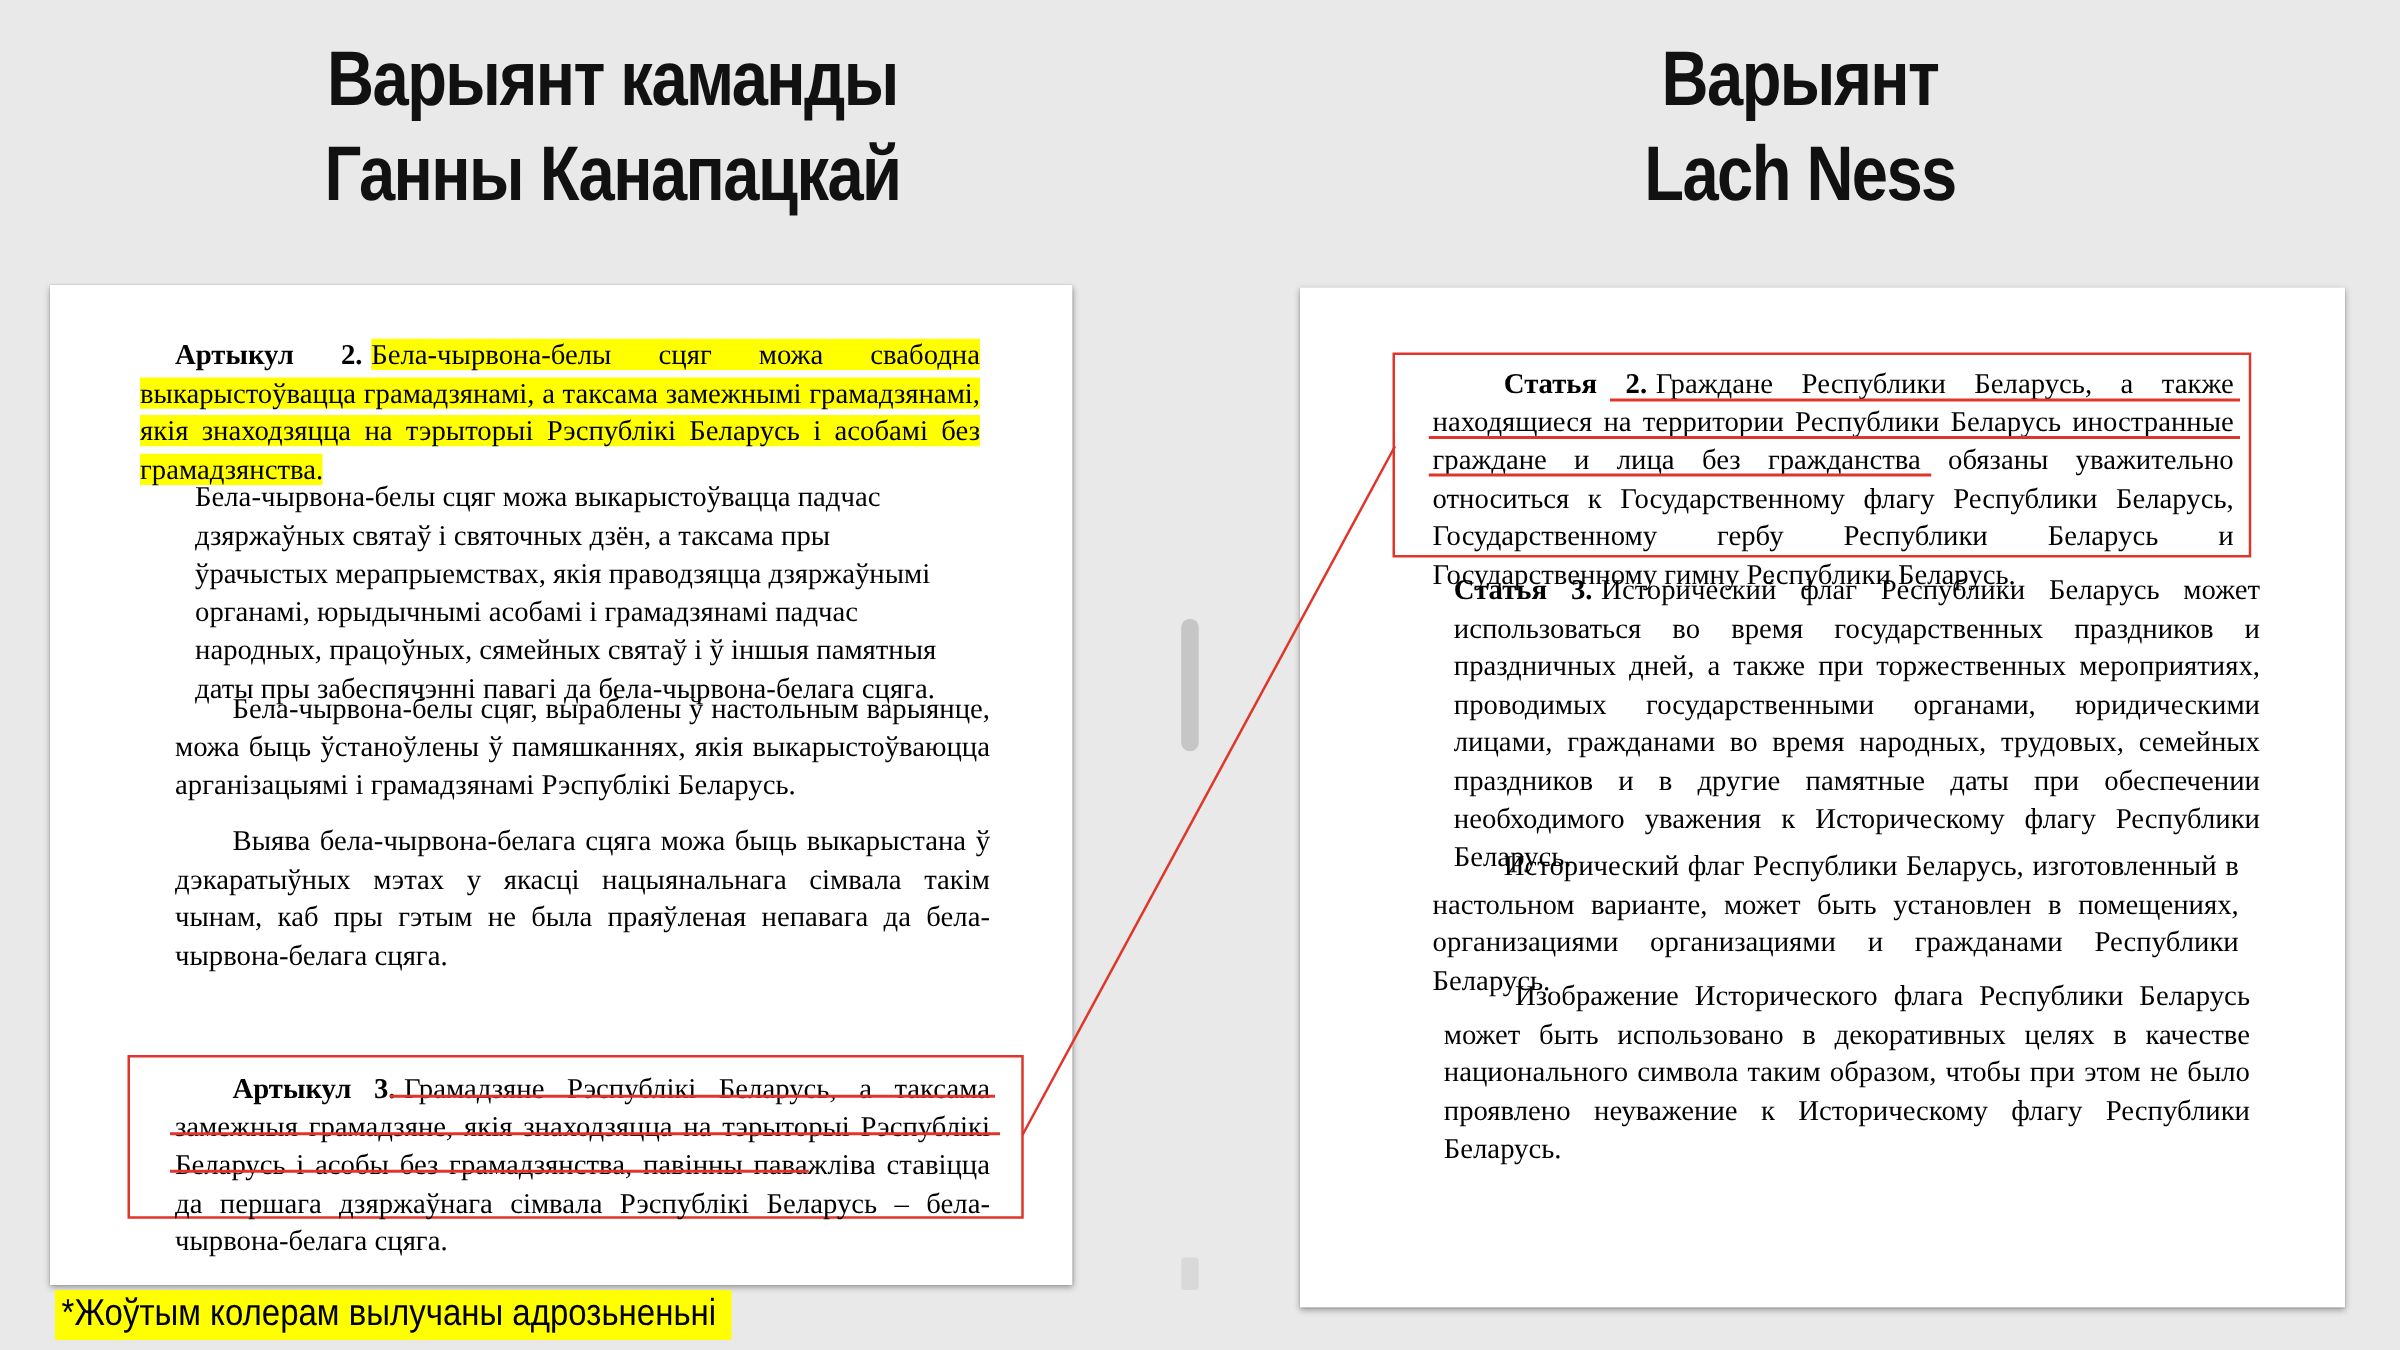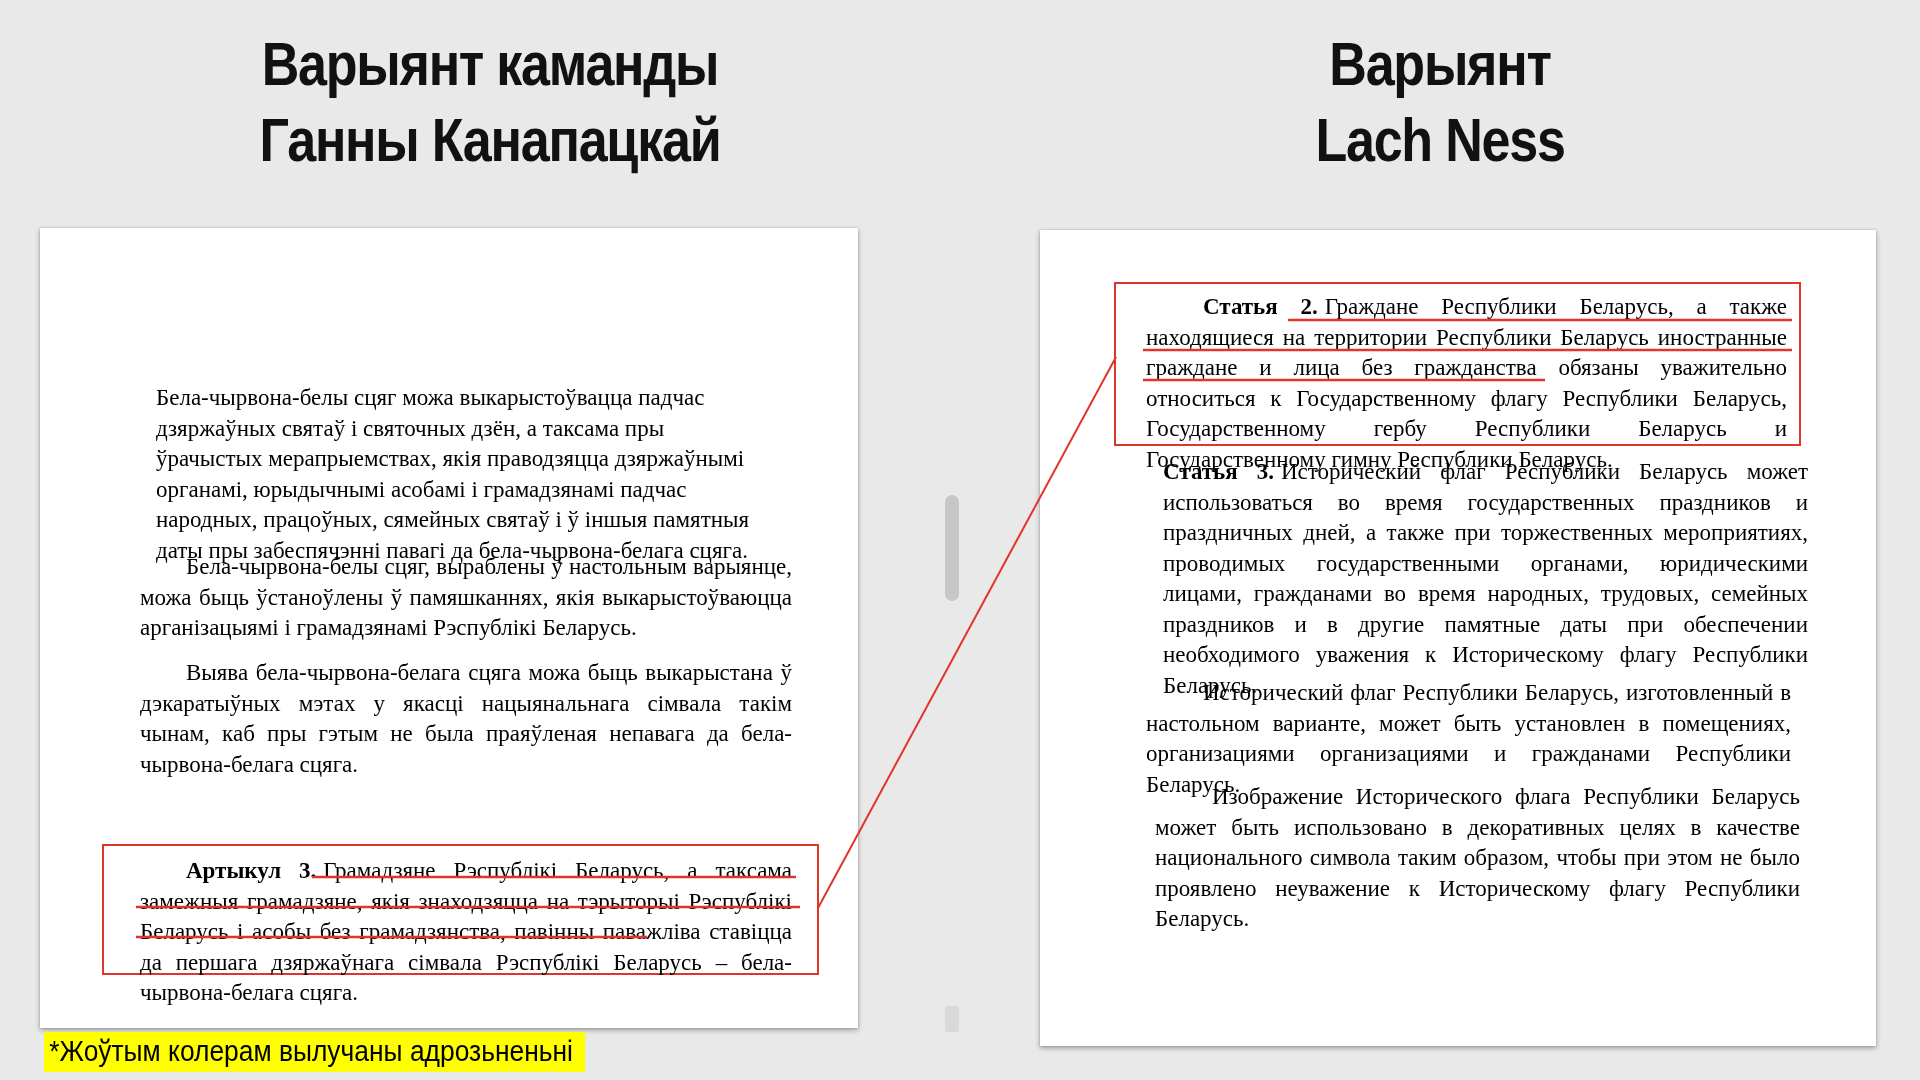--- a/index.html
+++ b/index.html
@@ -54,20 +54,23 @@
   <div>Варыянт каманды</div>
   <div>Ганны Канапацкай</div>
 </div>
 <div class="title" style="left:1060px;top:26px;width:760px;">
   <div>Варыянт</div>
   <div>Lach Ness</div>
 </div>
 
 <div class="page" style="left:40px;top:228px;width:818px;height:800px;">
 
+  <p class="para" style="left:72px;top:41px;width:672px;text-indent:28px;">
+    <b class="lbl">Артыкул 2.</b><span class="hl">Бела-чырвона-белы сцяг можа свабодна выкарыстоўвацца грамадзянамі, а таксама замежнымі грамадзянамі, якія знаходзяцца на тэрыторыі Рэспублікі Беларусь і асобамі без грамадзянства.</span>
+  </p>
 
   <p class="para ragged" style="left:116px;top:155px;width:612px;">Бела-чырвона-белы сцяг можа выкарыстоўвацца падчас дзяржаўных святаў і святочных дзён, а таксама пры ўрачыстых мерапрыемствах, якія праводзяцца дзяржаўнымі органамі, юрыдычнымі асобамі і грамадзянамі падчас народных, працоўных, сямейных святаў і ў іншыя памятныя даты пры забеспячэнні павагі да бела-чырвона-белага сцяга.</p>
 
   <p class="para" style="left:100px;top:324px;width:652px;text-indent:46px;">Бела-чырвона-белы сцяг, выраблены ў настольным варыянце, можа быць ўстаноўлены ў памяшканнях, якія выкарыстоўваюцца арганізацыямі і грамадзянамі Рэспублікі Беларусь.</p>
 
   <p class="para" style="left:100px;top:430px;width:652px;text-indent:46px;">Выява бела-чырвона-белага сцяга можа быць выкарыстана ў дэкаратыўных мэтах у якасці нацыянальнага сімвала такім чынам, каб пры гэтым не была праяўленая непавага да бела-чырвона-белага сцяга.</p>
 
 
   <div class="redbox" style="left:62px;top:616px;width:713px;height:127px;"></div>
 

